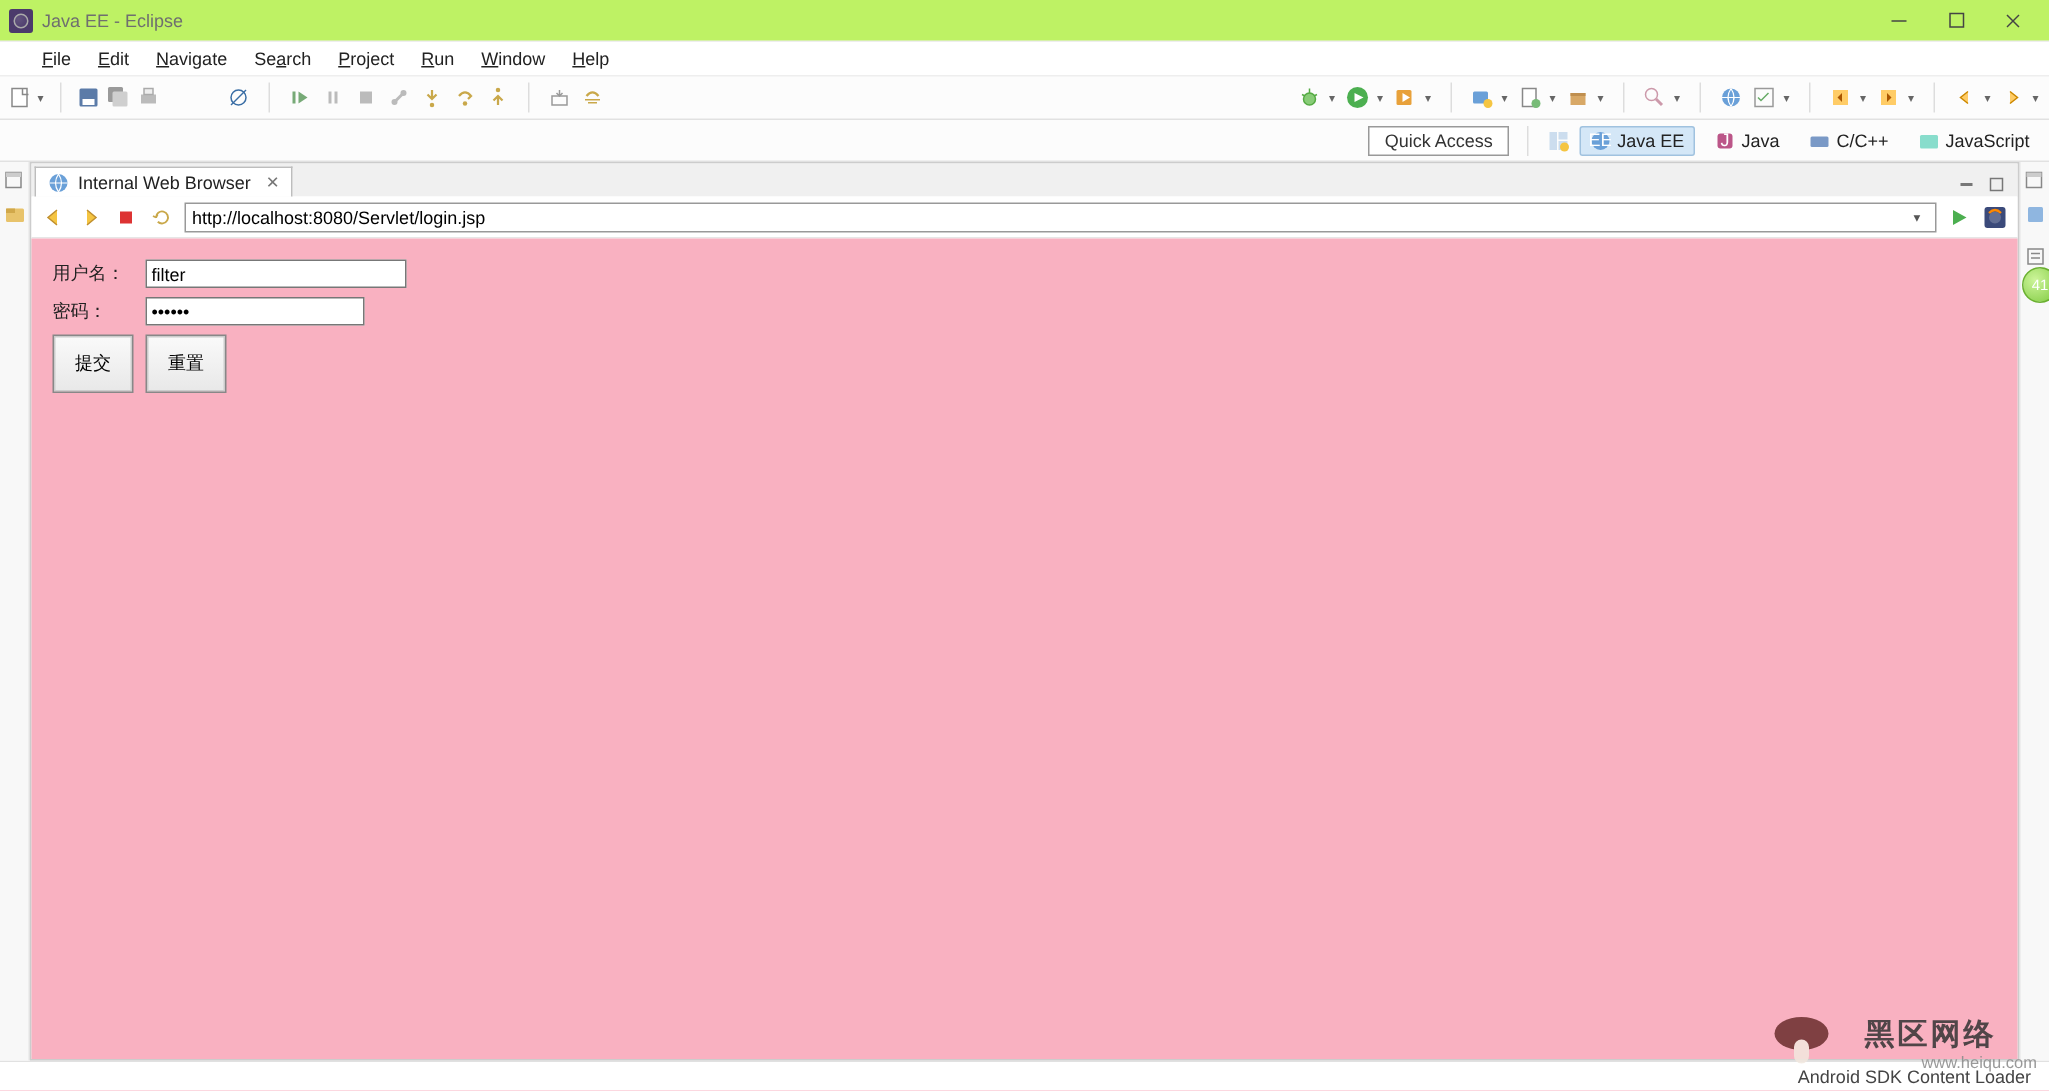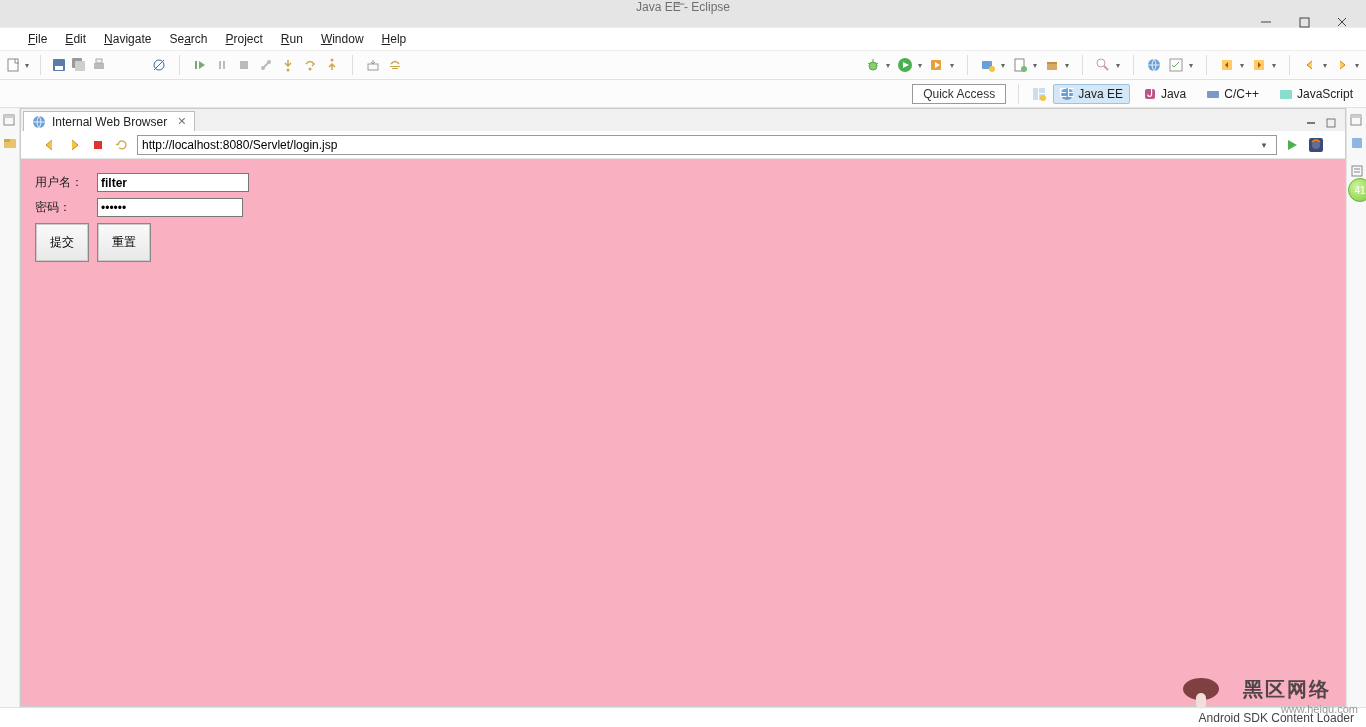--- a/index.html
+++ b/index.html
@@ -1,19 +1,19 @@
 <!DOCTYPE html>
 <html><head>
 <meta charset="utf-8">
 <style>
   * { box-sizing: border-box; margin: 0; padding: 0; font-family: "Microsoft YaHei", "Segoe UI", sans-serif; font-size: 12px; }
   body { background: #fff; color: #222; width: 1366px; height: 727px; overflow: hidden; position: relative; }
 
   
-  .title-bar { height: 28px; background: #e5e5e5; display: flex; align-items: center; padding: 0 6px; border-bottom: 1px solid #eee; flex-direction: column; }
+  .title-bar { height: 28px; background: #bef264; display: flex; align-items: center; padding: 0 6px; border-bottom: 1px solid #eee; }
   .title-bar .app-icon { width:16px; height:16px; background:#4b3a6b; border-radius:2px; margin-right:6px; position:relative; }
   .title-bar .app-icon::after{content:'';position:absolute;inset:3px;background:radial-gradient(circle at 30% 30%,#fff2,#0000);border:1px solid #aaa;border-radius:50%;}
   .title-bar .title { color:#6f6f6f; }
   .win-controls { margin-left:auto; display:flex; gap:22px; padding-right:10px; }
   .win-btn { width:16px; height:16px; display:flex; align-items:center; justify-content:center; color:#555; cursor:default; }
 
   
   .menu-bar { height:22px; display:flex; align-items:center; padding:0 20px; gap:2px; }
   .menu-item { padding:2px 8px; cursor:default; }
   .menu-item u { text-decoration: underline; text-underline-offset: 1px; }
@@ -44,30 +44,30 @@
   .right-gutter .g-ic{width:14px;height:14px;cursor:default;}
 
   .editor { flex:1; display:flex; flex-direction:column; border:1px solid #ccc; margin-top:0; position:relative;}
   .tab-row { height:22px; display:flex; align-items:flex-end; background:#f0f0f0; padding-left:2px;text-align:center;}
   .tab { height:20px; display:flex; align-items:center; gap:6px; background:#fff; border:1px solid #bdbdbd; border-bottom:none; padding:0 8px; position:relative;}
   .tab .globe{width:14px;height:14px;}
   .tab .close-x { color:#777; margin-left:4px; font-size:11px; cursor:default;}
   .tab-row .view-menu { margin-left:auto; display:flex; gap:6px; padding-right:6px;}
   .view-menu .vm{width:14px;height:14px; cursor:default;}
 
-  .browser-toolbar { height:28px; display:flex; align-items:center; gap:6px; padding:4px 20px; background:#fff; border-bottom:1px solid #e6e6e6;}
+  .browser-toolbar { height:28px; display:flex; align-items:center; gap:6px; padding:4px 6px; background:#fff; border-bottom:1px solid #e6e6e6;}
   .nav-btn{width:18px;height:18px;display:flex;align-items:center;justify-content:center;cursor:default;}
   .url-bar { flex:1; height:20px; border:1px solid #999; padding:1px 4px; background:#fff; display:flex; align-items:center;}
   .url-bar input{border:none;outline:none;flex:1;font-size:12px;}
   .url-drop{width:16px;text-align:center;color:#555;font-size:9px;cursor:default;}
 
   .page { flex:1; background:#f9b1c1; padding:10px 12px; overflow:auto;}
   .page table td{padding:2px 6px 2px 0; vertical-align:middle;}
   .page input[type=text], .page input[type=password]{ border:1px solid #777; height:19px; padding:0 3px; font-size:12px; background:#fff;}
-  .page .fld-user{width:152px;font-weight:bold;}
+  .page .fld-user{width:174px;}
   .page .fld-pass{width:146px;}
   .page .btn{ height:39px; min-width:44px; border:1px solid #888; background:linear-gradient(#fafafa,#e8e8e8); padding:0 14px; cursor:default; box-shadow:0 0 0 1px #ccc inset;font-family:Liberation Serif, serif;}
 
   
   .status-bar { height:20px; border-top:1px solid #e1e1e1; display:flex; align-items:center; padding:0 12px; color:#444;}
   .status-bar .right{margin-left:auto;}
 
   
   .watermark { position:absolute; right:8px; bottom:10px; display:flex; align-items:center; gap:20px; opacity:0.85; pointer-events:none;}
   .watermark .mush{width:44px;height:44px;}

